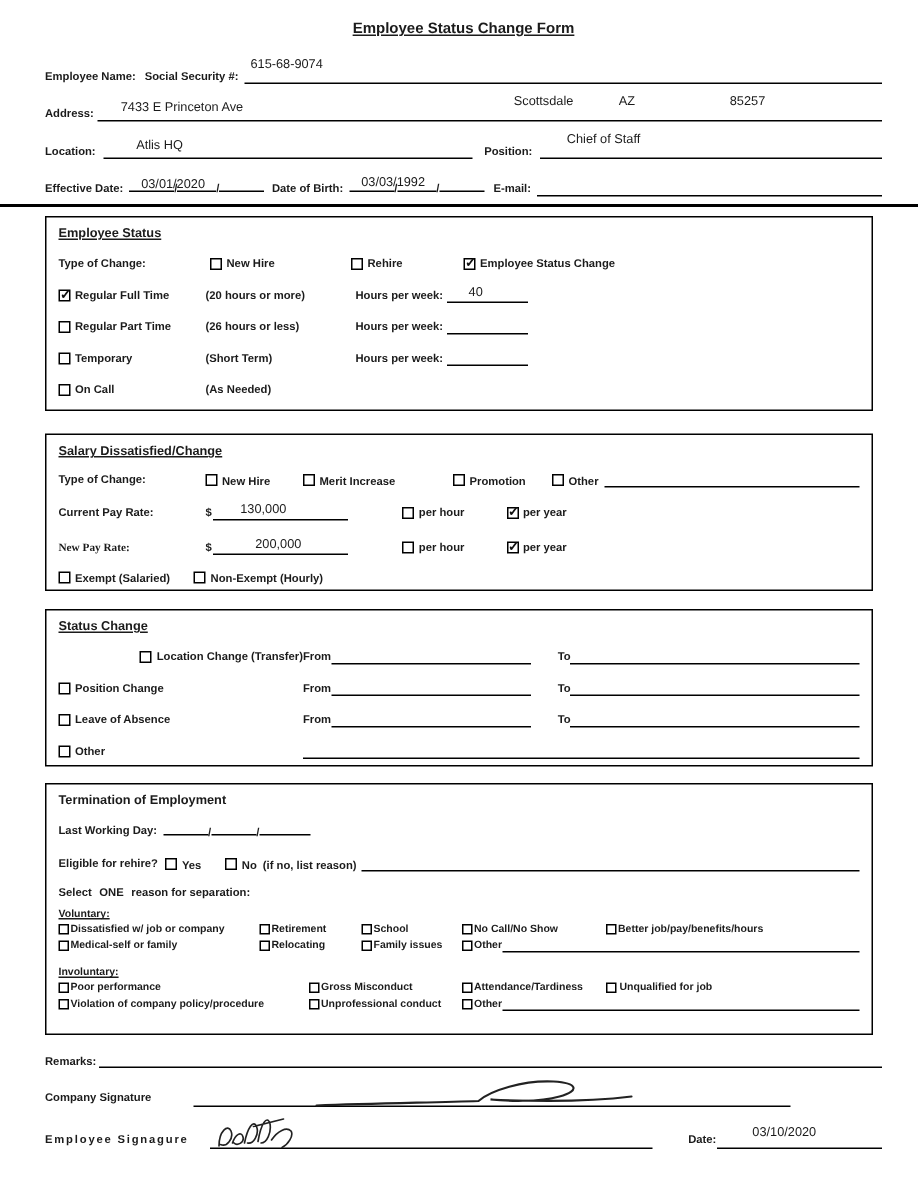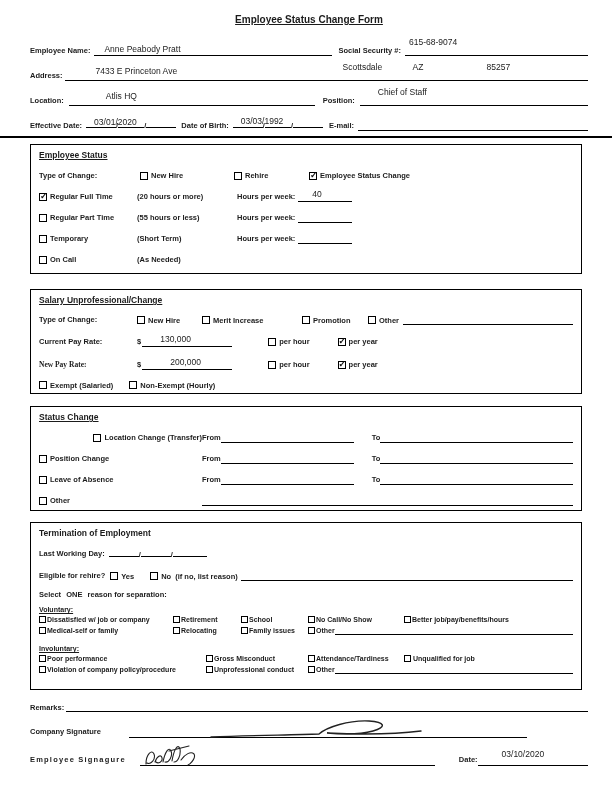--- a/index.html
+++ b/index.html
@@ -9,21 +9,21 @@
 
   .title { text-align:center; font-size:10px; font-weight:bold; text-decoration:underline; margin-bottom:6px; }
 
   
   .hrow { display:flex; align-items:flex-end; height:25px; }
   .lbl { white-space:nowrap; padding-bottom:1px; }
   .fld { border-bottom:1px solid #000; position:relative; height:22px; }
   .val { font-weight:normal; font-size:8.5px; white-space:nowrap; position:absolute; }
   .on-line { bottom:1px; }
   .raised { bottom:8px; }
-  .lift { bottom:4px;margin-left:15px; }
+  .lift { bottom:4px; }
 
   .seg { display:inline-block; border-bottom:1px solid #000; height:8px; }
   .datefld { position:relative; white-space:nowrap; padding-bottom:1px; }
 
   .sep { position:absolute; left:0; width:612px; height:2px; background:#000; }
 
   
   .box { border:1.5px solid #000; width:552px; padding:5px 8px 4px 8px; }
   .bhead { font-size:8.5px; text-decoration:underline; margin-bottom:5px; }
   .bhead.nound { text-decoration:none; }
@@ -45,23 +45,20 @@
 </style>
 </head>
 <body>
 
 <div class="page">
 
   <div class="title">Employee Status Change Form</div>
 
   <div class="hrow">
     <span class="lbl">Employee Name:</span>
-    <span class="fld" style="width:238px; margin-left:4px;">
-      <span class="val on-line" style="left:10px;">Anne Peabody Pratt</span>
-    </span>
     <span class="lbl" style="margin-left:6px;">Social Security #:</span>
     <span class="fld" style="flex:1; margin-left:4px;">
       <span class="val raised" style="left:4px;">615-68-9074</span>
     </span>
   </div>
 
   <div class="hrow">
     <span class="lbl">Address:</span>
     <span class="fld" style="flex:1; margin-left:2px;">
       <span class="val lift" style="left:16px;">7433 E Princeton Ave</span>
@@ -129,21 +126,21 @@
       <span class="line" style="width:54px; margin-left:3px;">
         <span class="val" style="left:14px; bottom:2px;">40</span>
       </span>
     </div>
 
     <div class="srow">
       <span class="cbg" style="width:98px;">
         <span class="cb"></span>
         <span>Regular Part Time</span>
       </span>
-      <span style="width:100px;">(55 hours or less)</span>
+      <span style="width:100px;">(26 hours or less)</span>
       <span>Hours per week:</span>
       <span class="line" style="width:54px; margin-left:3px;"></span>
     </div>
 
     <div class="srow">
       <span class="cbg" style="width:98px;">
         <span class="cb"></span>
         <span>Temporary</span>
       </span>
       <span style="width:100px;">(Short Term)</span>
@@ -154,21 +151,21 @@
     <div class="srow">
       <span class="cbg" style="width:98px;">
         <span class="cb"></span>
         <span>On Call</span>
       </span>
       <span style="width:100px;">(As Needed)</span>
     </div>
   </div>
 
   <div class="box" style="margin-top:15px; height:105px;">
-    <div class="bhead">Salary Unprofessional/Change</div>
+    <div class="bhead">Salary Dissatisfied/Change</div>
     <div class="srow" style="height:20px;">
       <span class="lbl" style="width:98px;">Type of Change:</span>
       <span class="cbg" style="width:65px;">
         <span class="cb"></span>
         <span>New Hire</span>
       </span>
       <span class="cbg" style="width:100px;">
         <span class="cb"></span>
         <span>Merit Increase</span>
       </span>

